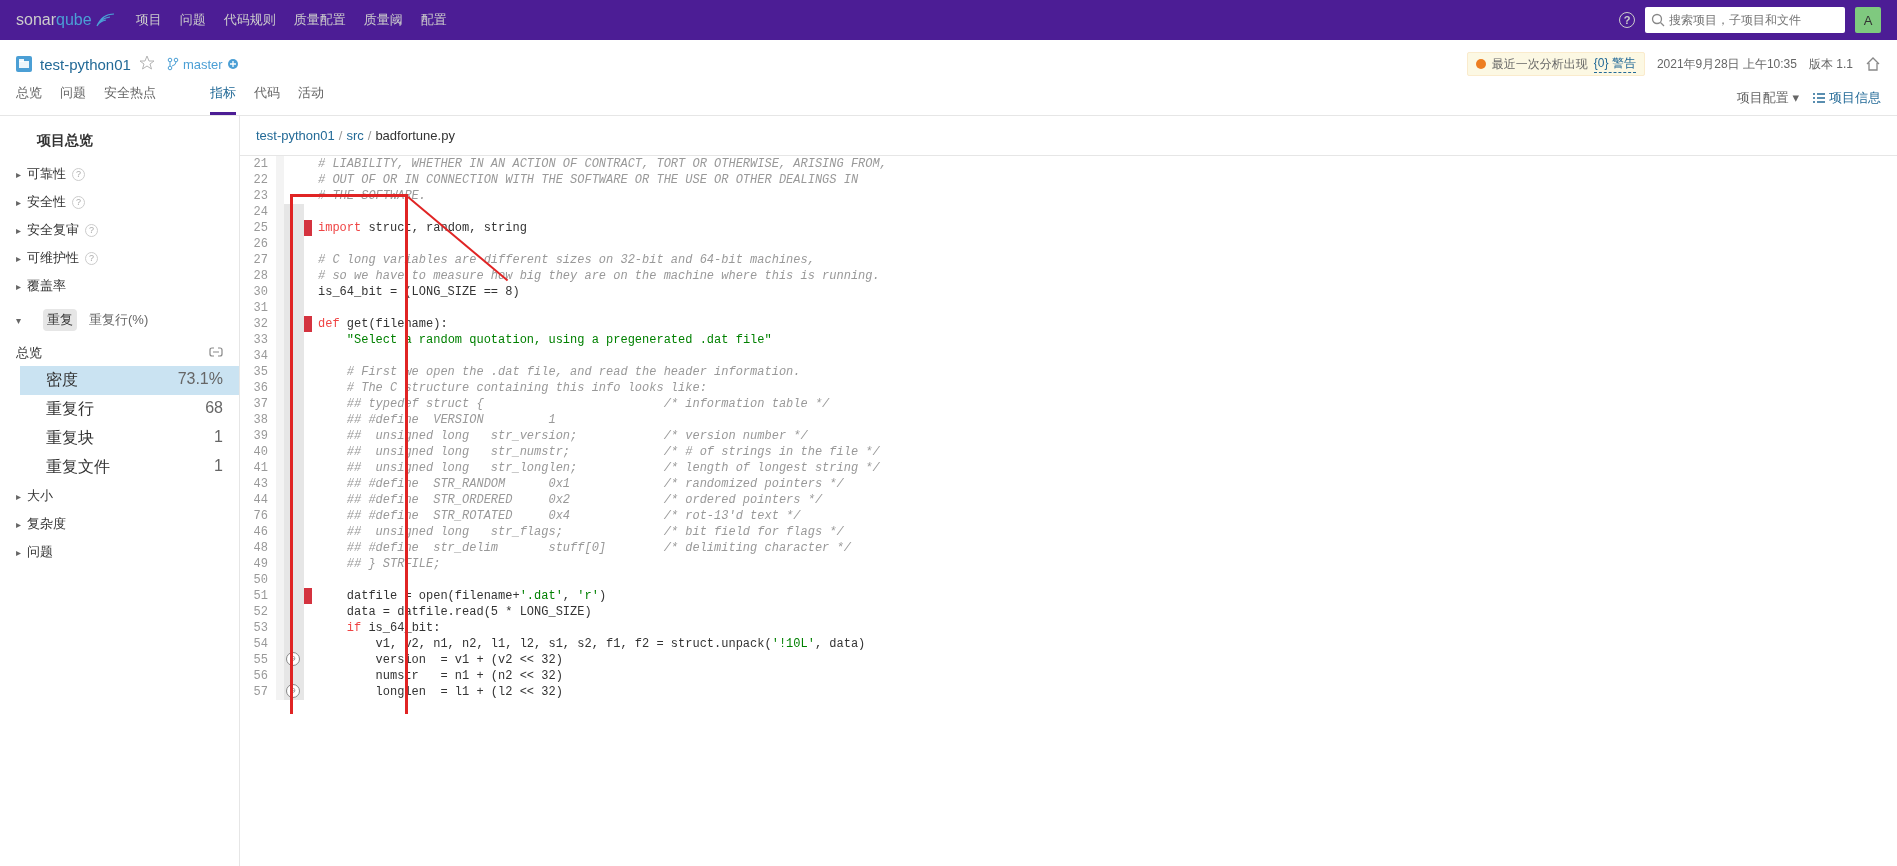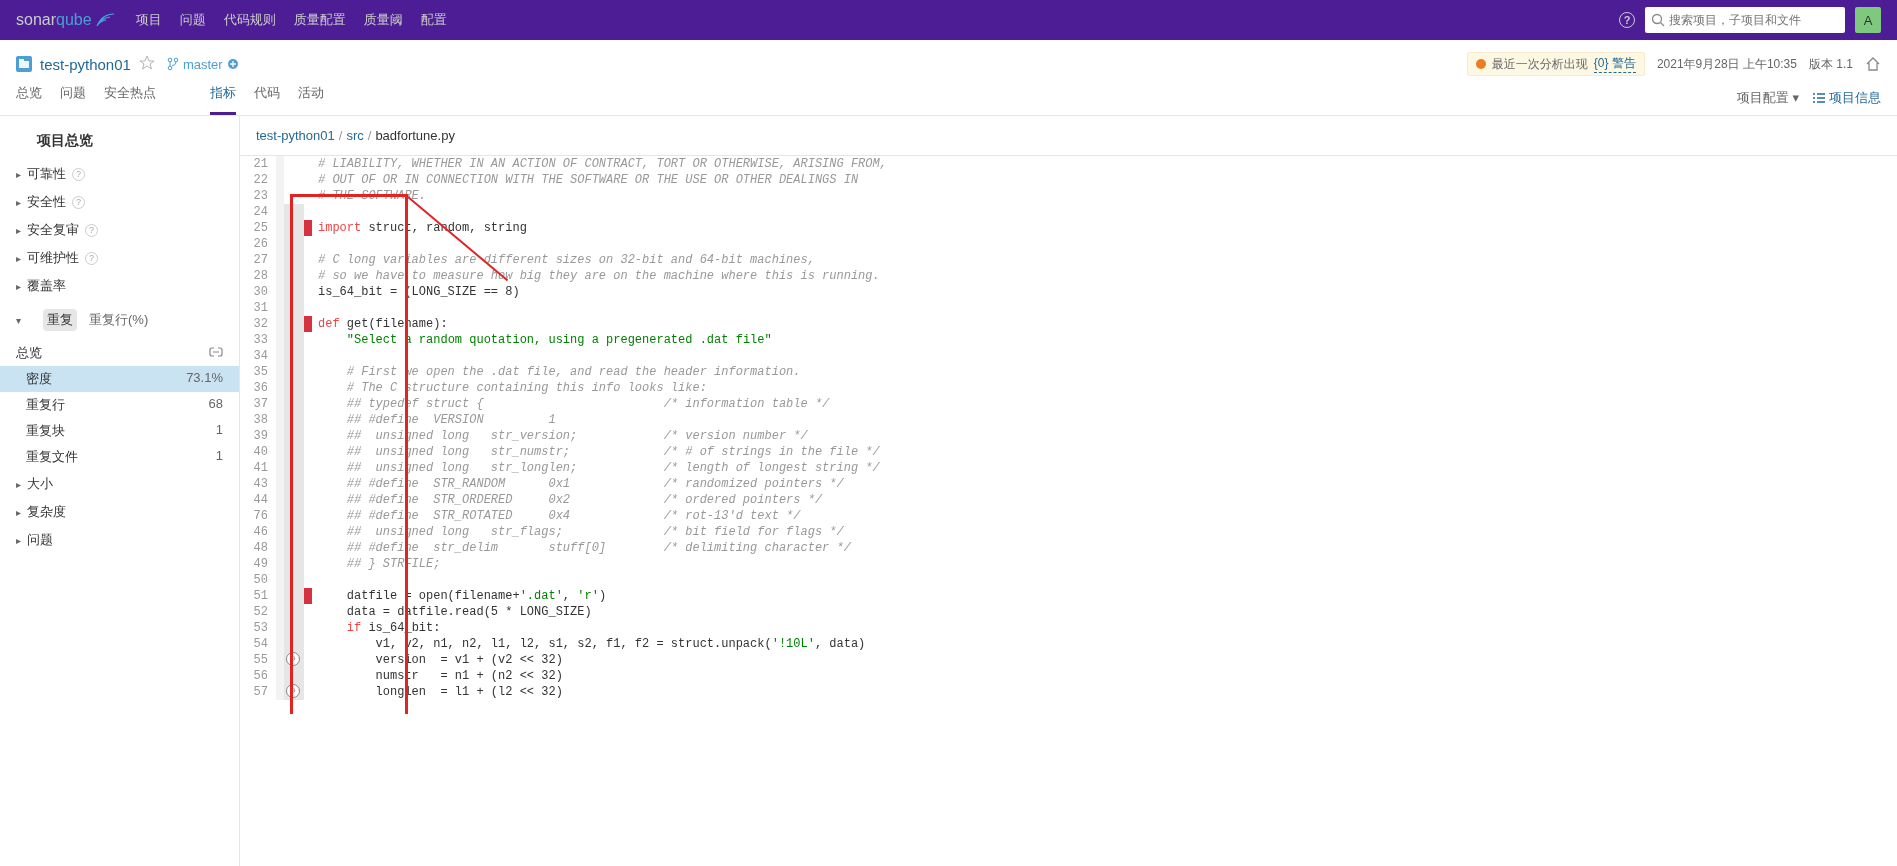--- a/index.html
+++ b/index.html
@@ -33,21 +33,21 @@
 .tab.active { color: #236a97; border-bottom: 3px solid #4c1d95; margin-left: 36px; }
 .ph2-right { margin-left: auto; display: flex; align-items: center; gap: 14px; padding-bottom: 8px; }
 .proj-config { color: #666; font-size: 13px; cursor: pointer; }
 .proj-info { color: #236a97; font-size: 13px; cursor: pointer; display: flex; align-items: center; gap: 4px; }
 .main { display: flex; height: calc(100vh - 100px); }
 .sidebar { width: 240px; border-right: 1px solid #e6e6e6; padding: 12px 0; overflow-y: auto; }
 .sb-title { padding: 4px 16px 10px; font-weight: 600; font-size: 14px; margin-left: 21px; }
 .sb-item { display: flex; align-items: center; padding: 5px 16px; cursor: pointer; font-size: 13px; color: #333; }
 .sb-item .chev { margin-right: 6px; font-size: 10px; color: #666; }
 .sb-item .q { margin-left: 6px; width:13px; height:13px; border:1px solid #ccc; border-radius:50%; display:inline-flex; align-items:center; justify-content:center; font-size:9px; color:#aaa; }
-.sb-subrow { display: flex; padding: 4px 16px 4px 16px; font-size: 13px; cursor: pointer; }
+.sb-subrow { display: flex; padding: 4px 16px 4px 16px; font-size: 16px; cursor: pointer; margin-left: 20px; }
 .sb-subrow.selected { background: #cae3f2; }
 .sb-subrow .label { flex: 1; padding-left: 10px; }
 .sb-subrow .val { color: #666; }
 .sb-subtabs { display: flex; gap: 8px; padding: 4px 16px; align-items: center; }
 .sb-subtabs .st { padding: 2px 4px; cursor: pointer; font-size: 13px; color: #666; }
 .sb-subtabs .st.active { background: #e6e6e6; border-radius: 4px; color: #333; }
 .sb-overview { display: flex; justify-content: space-between; align-items: center; padding: 4px 16px; font-size: 13px; }
 .link-icon { color: #888; cursor: pointer; }
 .content { flex: 1; display: flex; flex-direction: column; overflow: hidden; position: relative; }
 .breadcrumb { padding: 12px 16px; font-size: 13px; }

